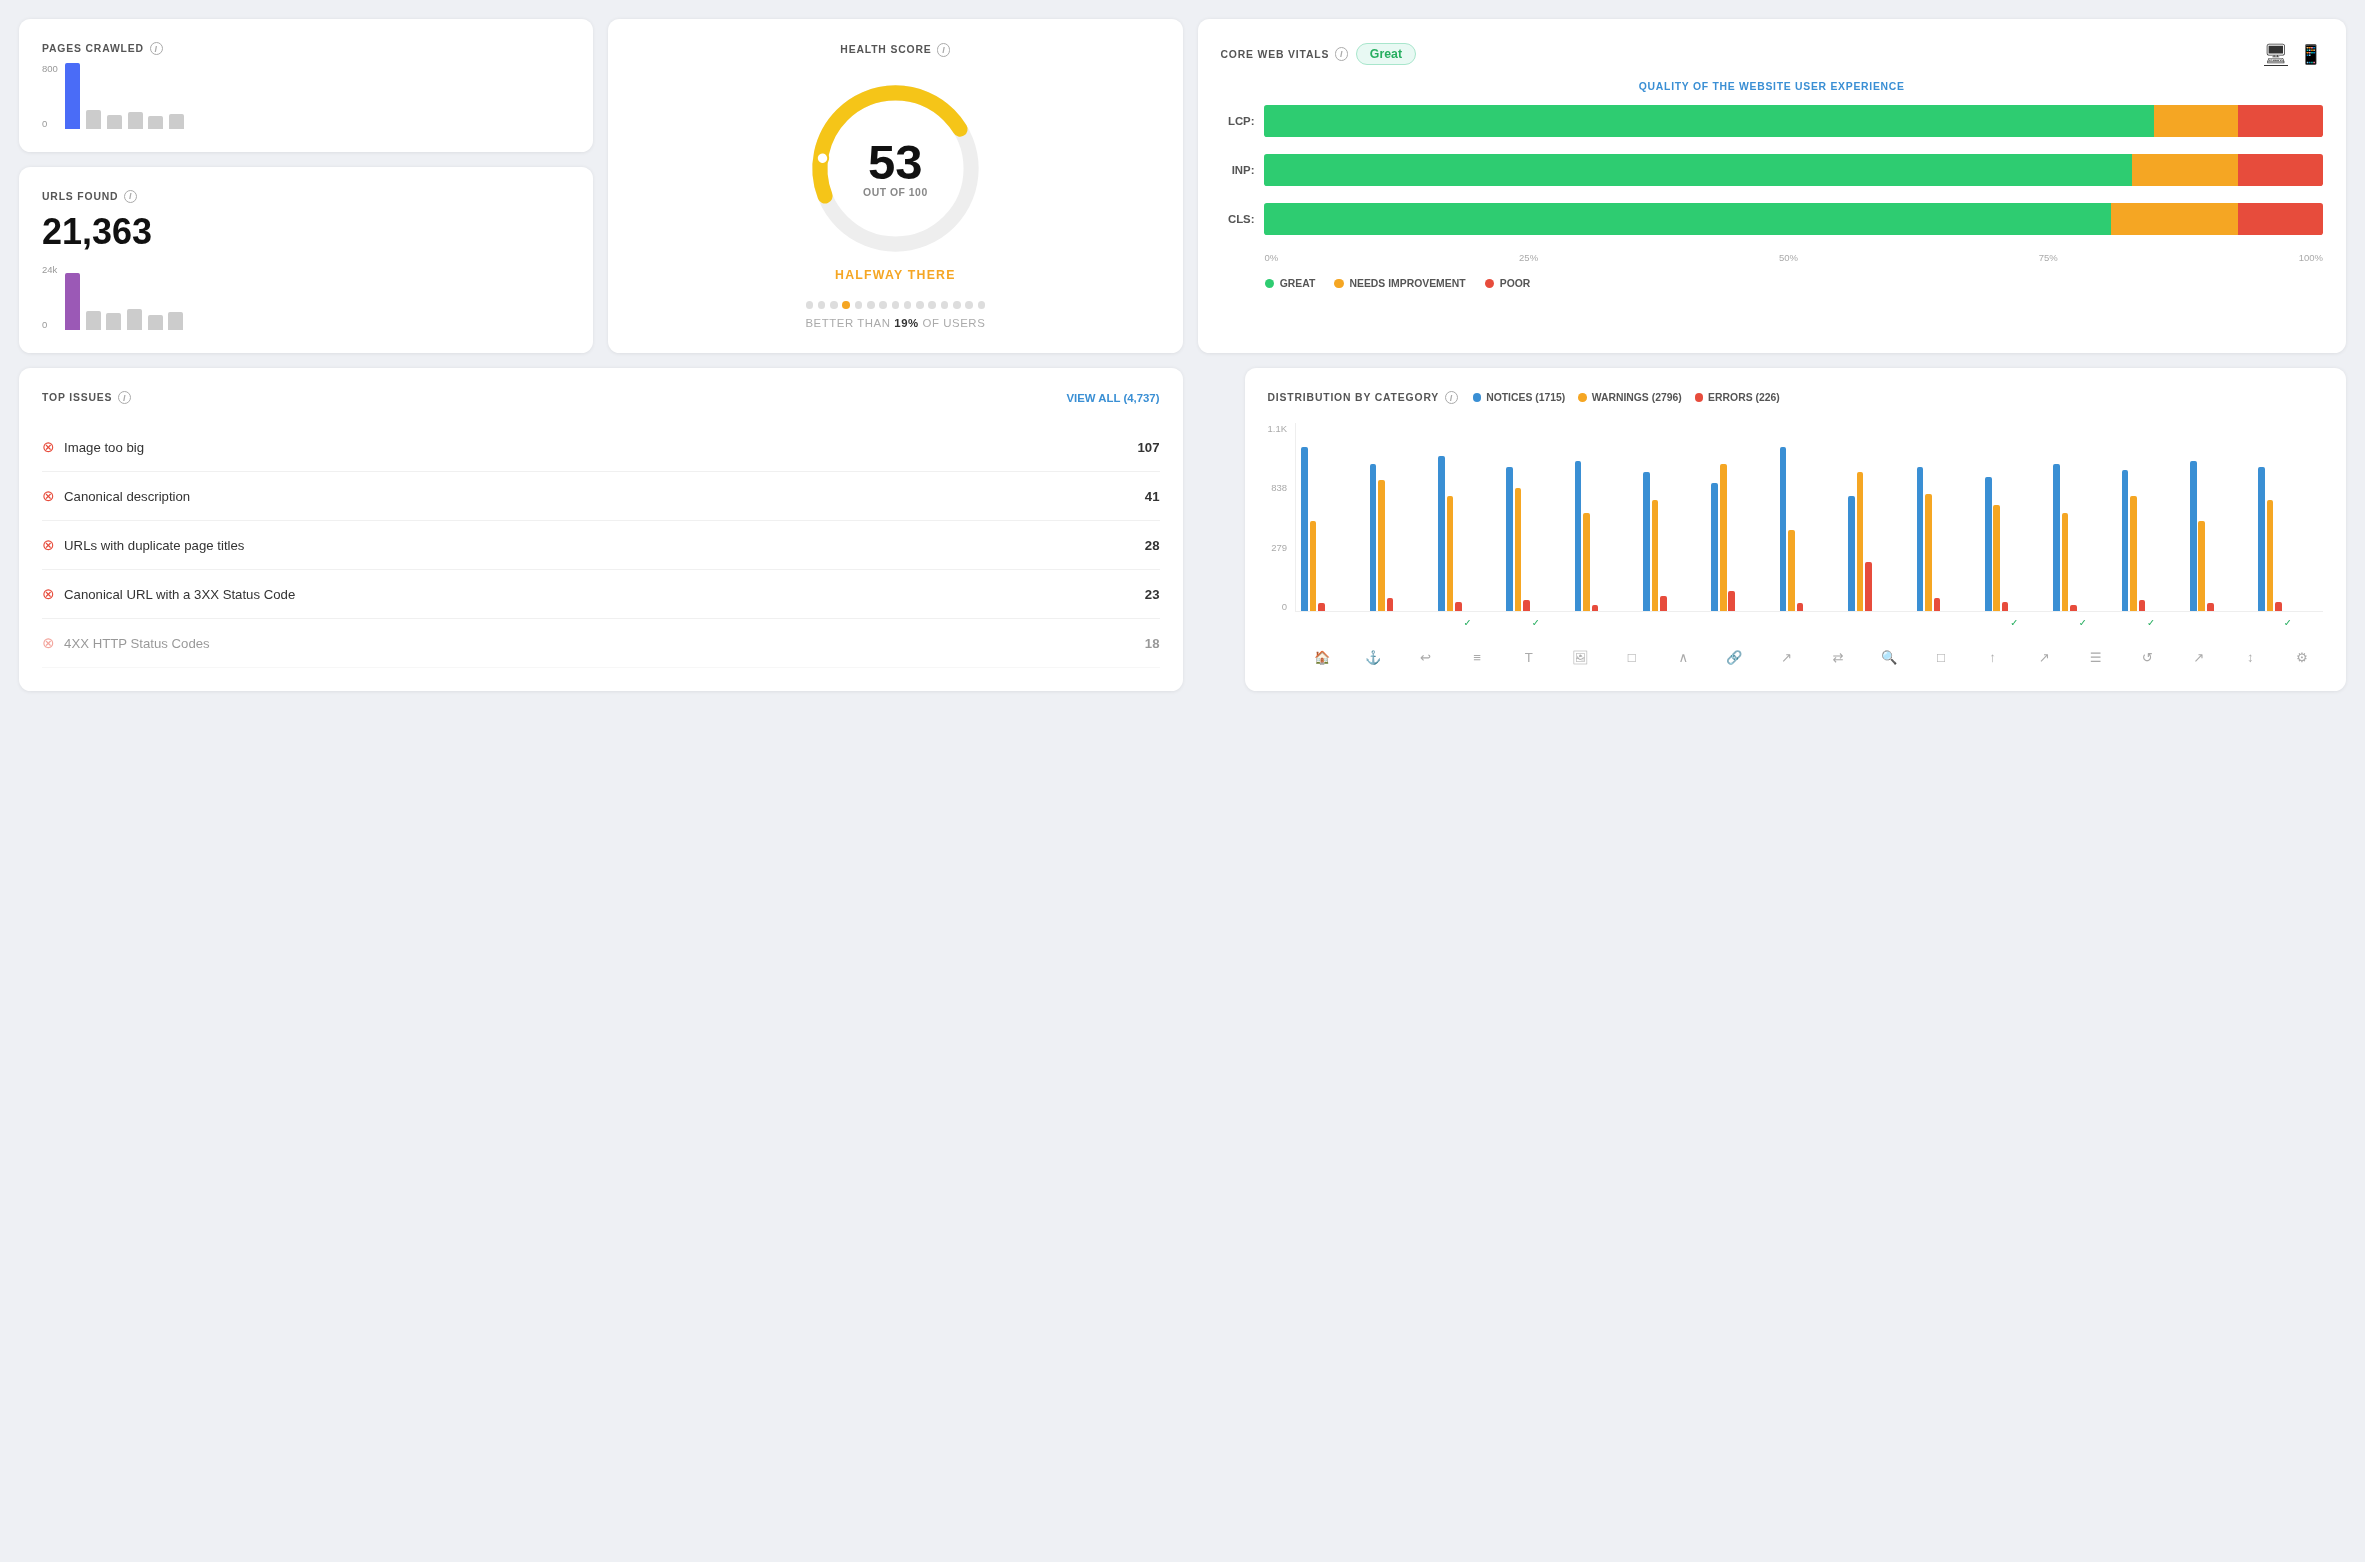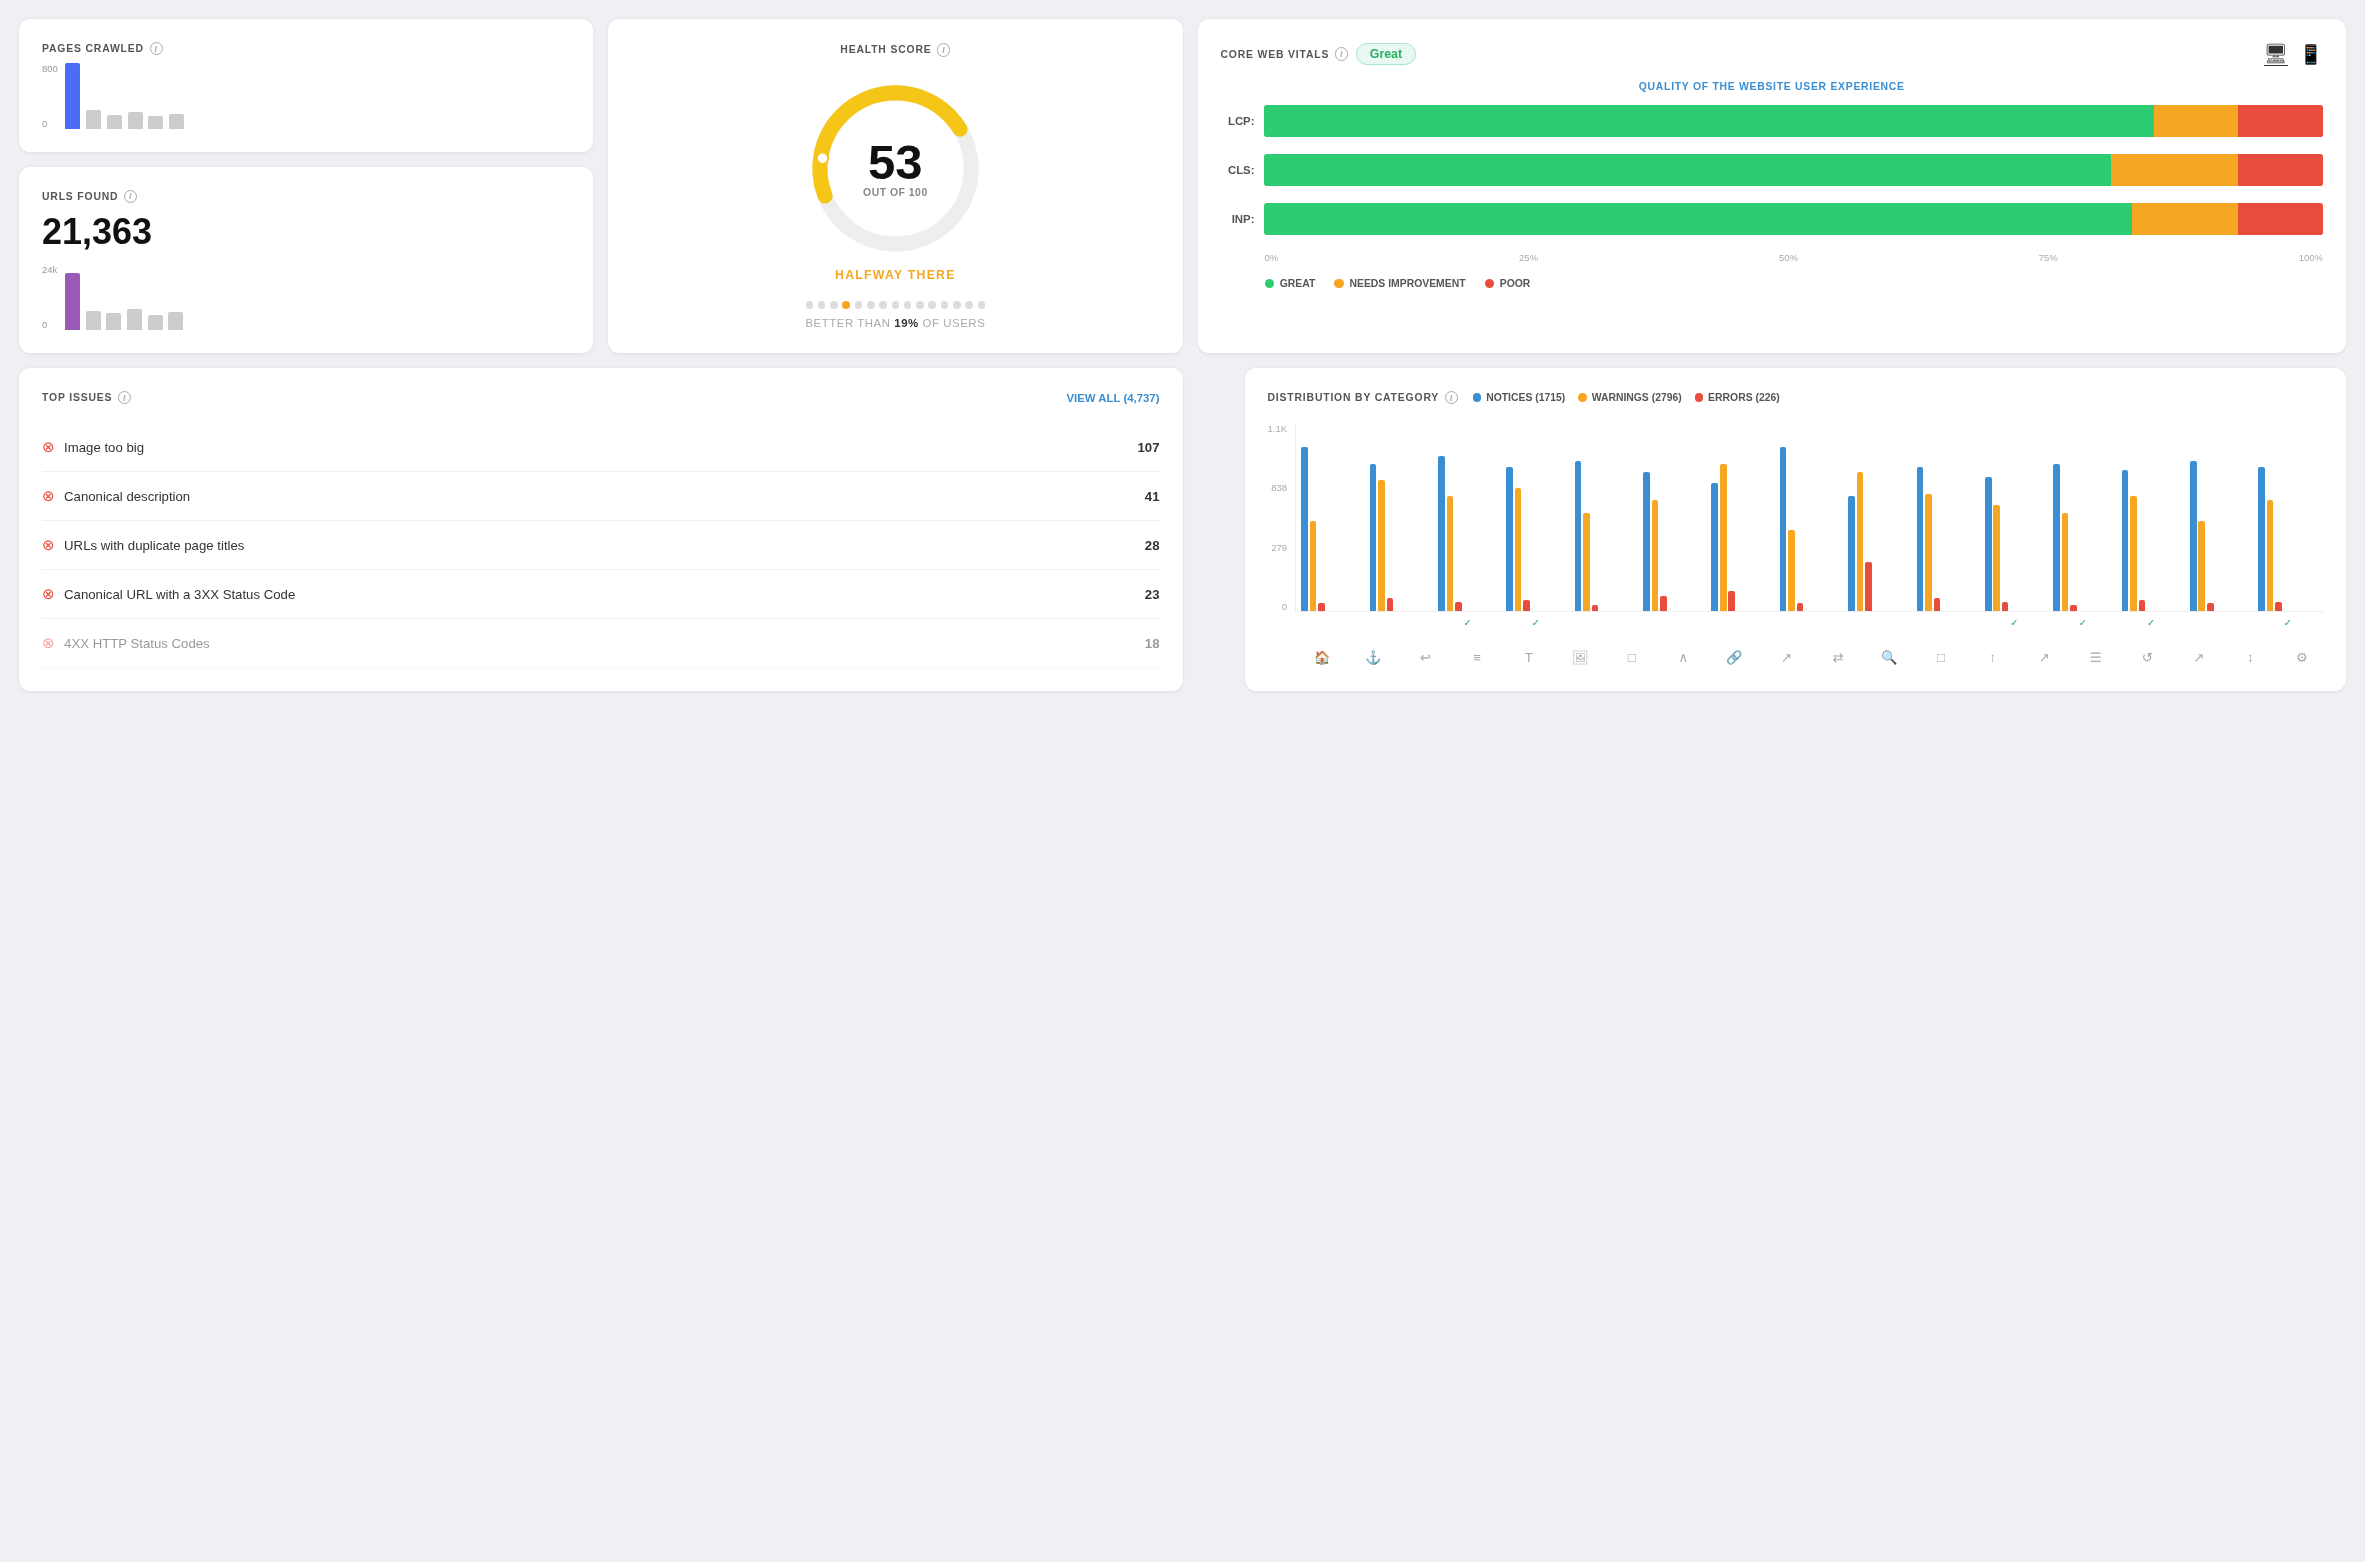--- a/index.html
+++ b/index.html
@@ -485,32 +485,32 @@
     <div id="cwv-bars">
         <div class="bar-chart-row">
           <div class="bar-label">LCP:</div>
           <div class="stacked-bar">
             <div class="bar-seg" style="width: 84%; background: rgb(46, 204, 113);"></div>
             <div class="bar-seg" style="width: 8%; background: rgb(245, 166, 35);"></div>
             <div class="bar-seg" style="width: 8%; background: rgb(231, 76, 60);"></div>
           </div>
         </div>
         <div class="bar-chart-row">
+          <div class="bar-label">INP:</div>
+          <div class="stacked-bar">
+            <div class="bar-seg" style="width: 82%; background: rgb(46, 204, 113);"></div>
+            <div class="bar-seg" style="width: 10%; background: rgb(245, 166, 35);"></div>
+            <div class="bar-seg" style="width: 8%; background: rgb(231, 76, 60);"></div>
+          </div>
+        </div>
+        <div class="bar-chart-row">
           <div class="bar-label">CLS:</div>
           <div class="stacked-bar">
             <div class="bar-seg" style="width: 80%; background: rgb(46, 204, 113);"></div>
             <div class="bar-seg" style="width: 12%; background: rgb(245, 166, 35);"></div>
-            <div class="bar-seg" style="width: 8%; background: rgb(231, 76, 60);"></div>
-          </div>
-        </div>
-        <div class="bar-chart-row">
-          <div class="bar-label">INP:</div>
-          <div class="stacked-bar">
-            <div class="bar-seg" style="width: 82%; background: rgb(46, 204, 113);"></div>
-            <div class="bar-seg" style="width: 10%; background: rgb(245, 166, 35);"></div>
             <div class="bar-seg" style="width: 8%; background: rgb(231, 76, 60);"></div>
           </div>
         </div>
       </div>
     <div class="bar-axis" id="cwv-axis">
         <span>0%</span>
         <span>25%</span>
         <span>50%</span>
         <span>75%</span>
         <span>100%</span>

